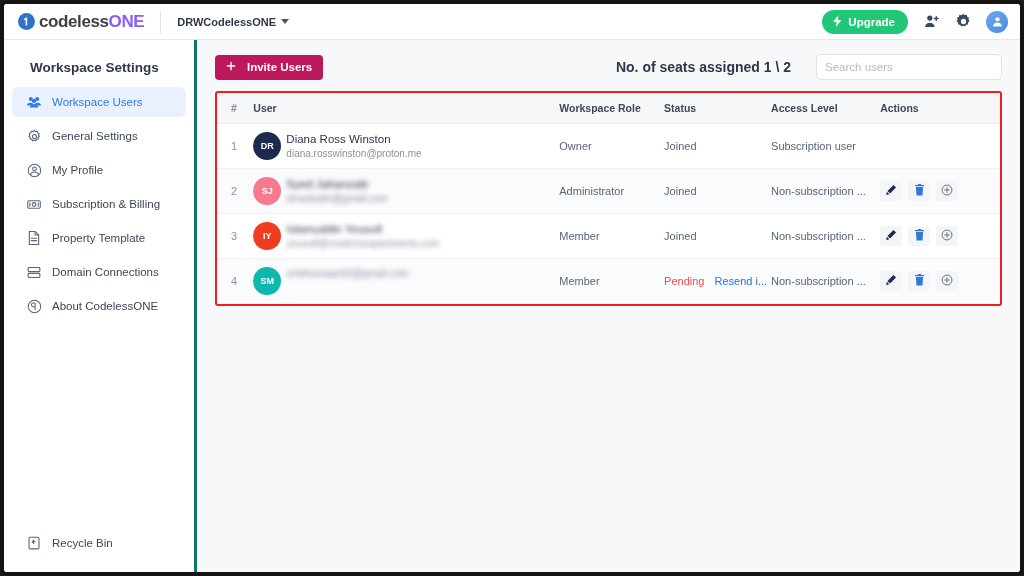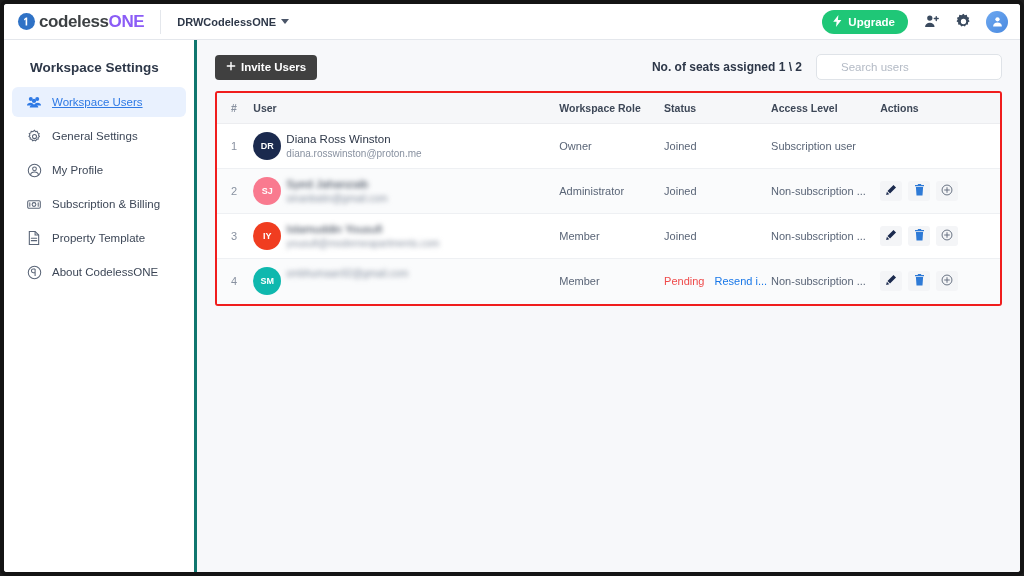--- a/index.html
+++ b/index.html
@@ -102,49 +102,49 @@
     border-radius: 6px; cursor: pointer;
     margin-bottom: 4px;
   }
   .sb-item .sb-ico {
     width: 16px; height: 16px; flex-shrink: 0;
     display: flex; align-items: center; justify-content: center;
     color: #5a6577;
   }
   .sb-item .sb-label { font-size: 11.5px; color: #3d4757; }
   .sb-item.active { background: #e9f1fe; }
-  .sb-item.active .sb-label { color: #2f7ae5; text-decoration: underline; }
+  .sb-item.active .sb-label { color: #2f7ae5; }
   .sb-item.active .sb-ico { color: #2f7ae5; }
   .sb-spacer { flex: 1; }
 
   
   .main {
     flex: 1;
     background: #f7f8fa;
     padding: 14px 18px;
     position: relative;
   }
   .toolbar {
     display: flex; align-items: center; margin-bottom: 11px;
   }
   .invite-btn {
-    background: #404040; color: #fff; border: none;
+    background: #be185d; color: #fff; border: none;
     height: 25px; border-radius: 4px; padding: 0 11px;
     font-size: 11.5px; font-weight: bold; cursor: pointer;
-    display: flex; align-items: center; gap: 5px;
+    display: flex; align-items: center; gap: 11px;
     font-family: "Liberation Sans", sans-serif;
   }
   .seats {
-    margin-left: auto; font-size: 12px; color: #2d3748;
-    font-weight: bold; margin-right: 14px;
+    margin-left: auto; font-size: 14px; color: #2d3748;
+    font-weight: bold; margin-right: 25px;
   }
   .search-input {
     width: 186px; height: 26px;
     border: 1px solid #dfe3e8; border-radius: 5px;
-    background: #fff; padding: 0 24px;
+    background: #fff; padding: 0 8px;
     font-size: 11.5px; color: #2d3748;
     font-family: "Liberation Sans", sans-serif;
     outline: none;
   }
   .search-input::placeholder { color: #b3bac5; }
 
   
   .table-wrap {
     border: 2px solid #f01d1d;
     border-radius: 3px;
@@ -308,34 +308,52 @@
         <span class="sb-ico">
           <svg width="14" height="16" viewBox="0 0 18 20" fill="none" stroke="currentColor" stroke-width="1.4">
             <path d="M3 1.6h7.4L15 6.2v12.2H3z"></path>
               <path d="M10.4 1.6v4.6H15"></path>
             <path d="M5.6 10.4h6.8M5.6 13.4h6.8" stroke-linecap="round"></path>
           </svg>
         </span>
         <span class="sb-label">Property Template</span>
       </div>
 
+      <div class="sb-item">
+        <span class="sb-ico">
+          <svg width="16" height="15" viewBox="0 0 20 20" fill="none" stroke="currentColor" stroke-width="1.5">
+            <rect x="2.2" y="3.4" width="15.6" height="5.4" rx="1.2"></rect>
+            <rect x="2.2" y="11.2" width="15.6" height="5.4" rx="1.2"></rect>
+          </svg>
+        </span>
+        <span class="sb-label">Domain Connections</span>
+      </div>
 
 
       <div class="sb-item">
         <span class="sb-ico">
           <svg width="15" height="15" viewBox="0 0 20 20" fill="none" stroke="currentColor" stroke-width="1.4">
             <circle cx="10" cy="10" r="8.3"></circle>
             <path d="M10.8 5.4v9.2M10.8 5.4H8.3a2.4 2.4 0 0 0 0 4.8h2.5"></path>
           </svg>
         </span>
         <span class="sb-label">About CodelessONE</span>
       </div>
 
       <div class="sb-spacer"></div>
 
+      <div class="sb-item">
+        <span class="sb-ico">
+          <svg width="14" height="16" viewBox="0 0 18 20" fill="none" stroke="currentColor" stroke-width="1.4">
+            <rect x="2.6" y="2.6" width="12.8" height="15" rx="1.5"></rect>
+            <path d="M10.6 8.4H6.8m0 0 2-2m-2 2 2 2" stroke-linecap="round" stroke-linejoin="round"></path>
+          </svg>
+        </span>
+        <span class="sb-label">Recycle Bin</span>
+      </div>
     </div>
 
     <div class="main">
 
       <div class="toolbar">
         <button class="invite-btn">
           <span>
             <svg width="10" height="10" viewBox="0 0 12 12" stroke="#ffffff" stroke-width="1.7" stroke-linecap="round">
                 <path d="M6 1.6v8.8M1.6 6h8.8"></path>
               </svg>

